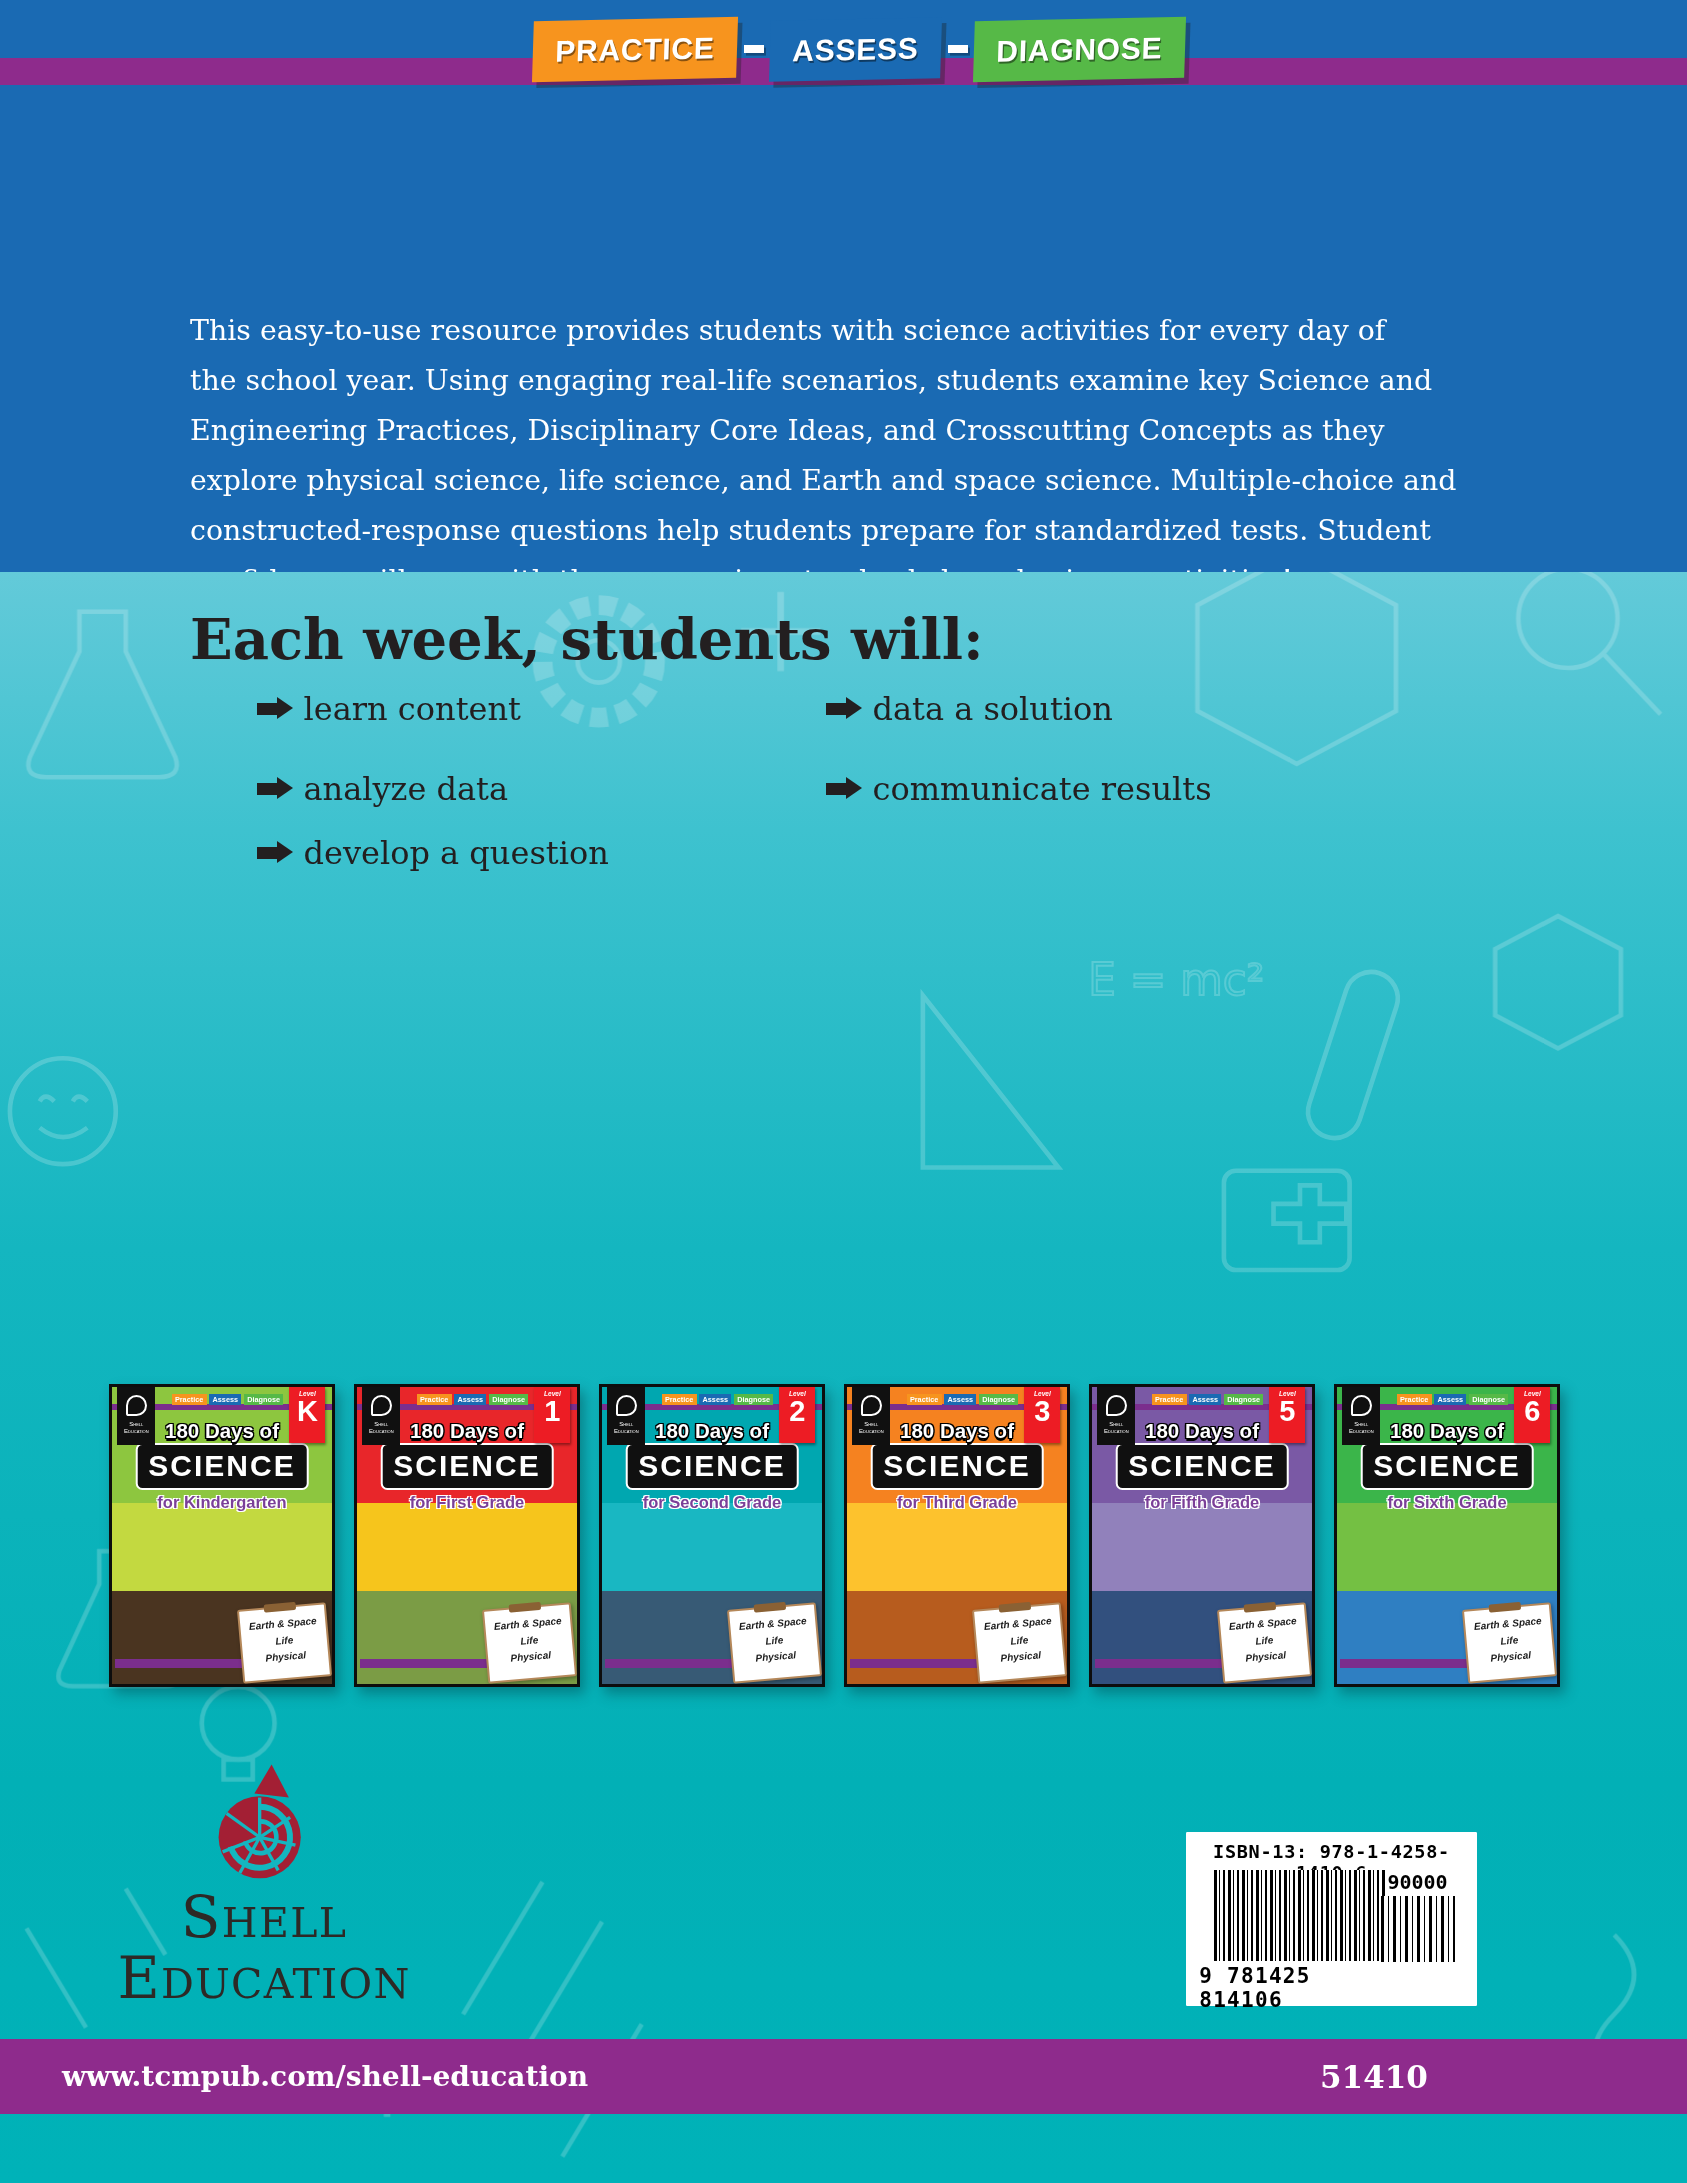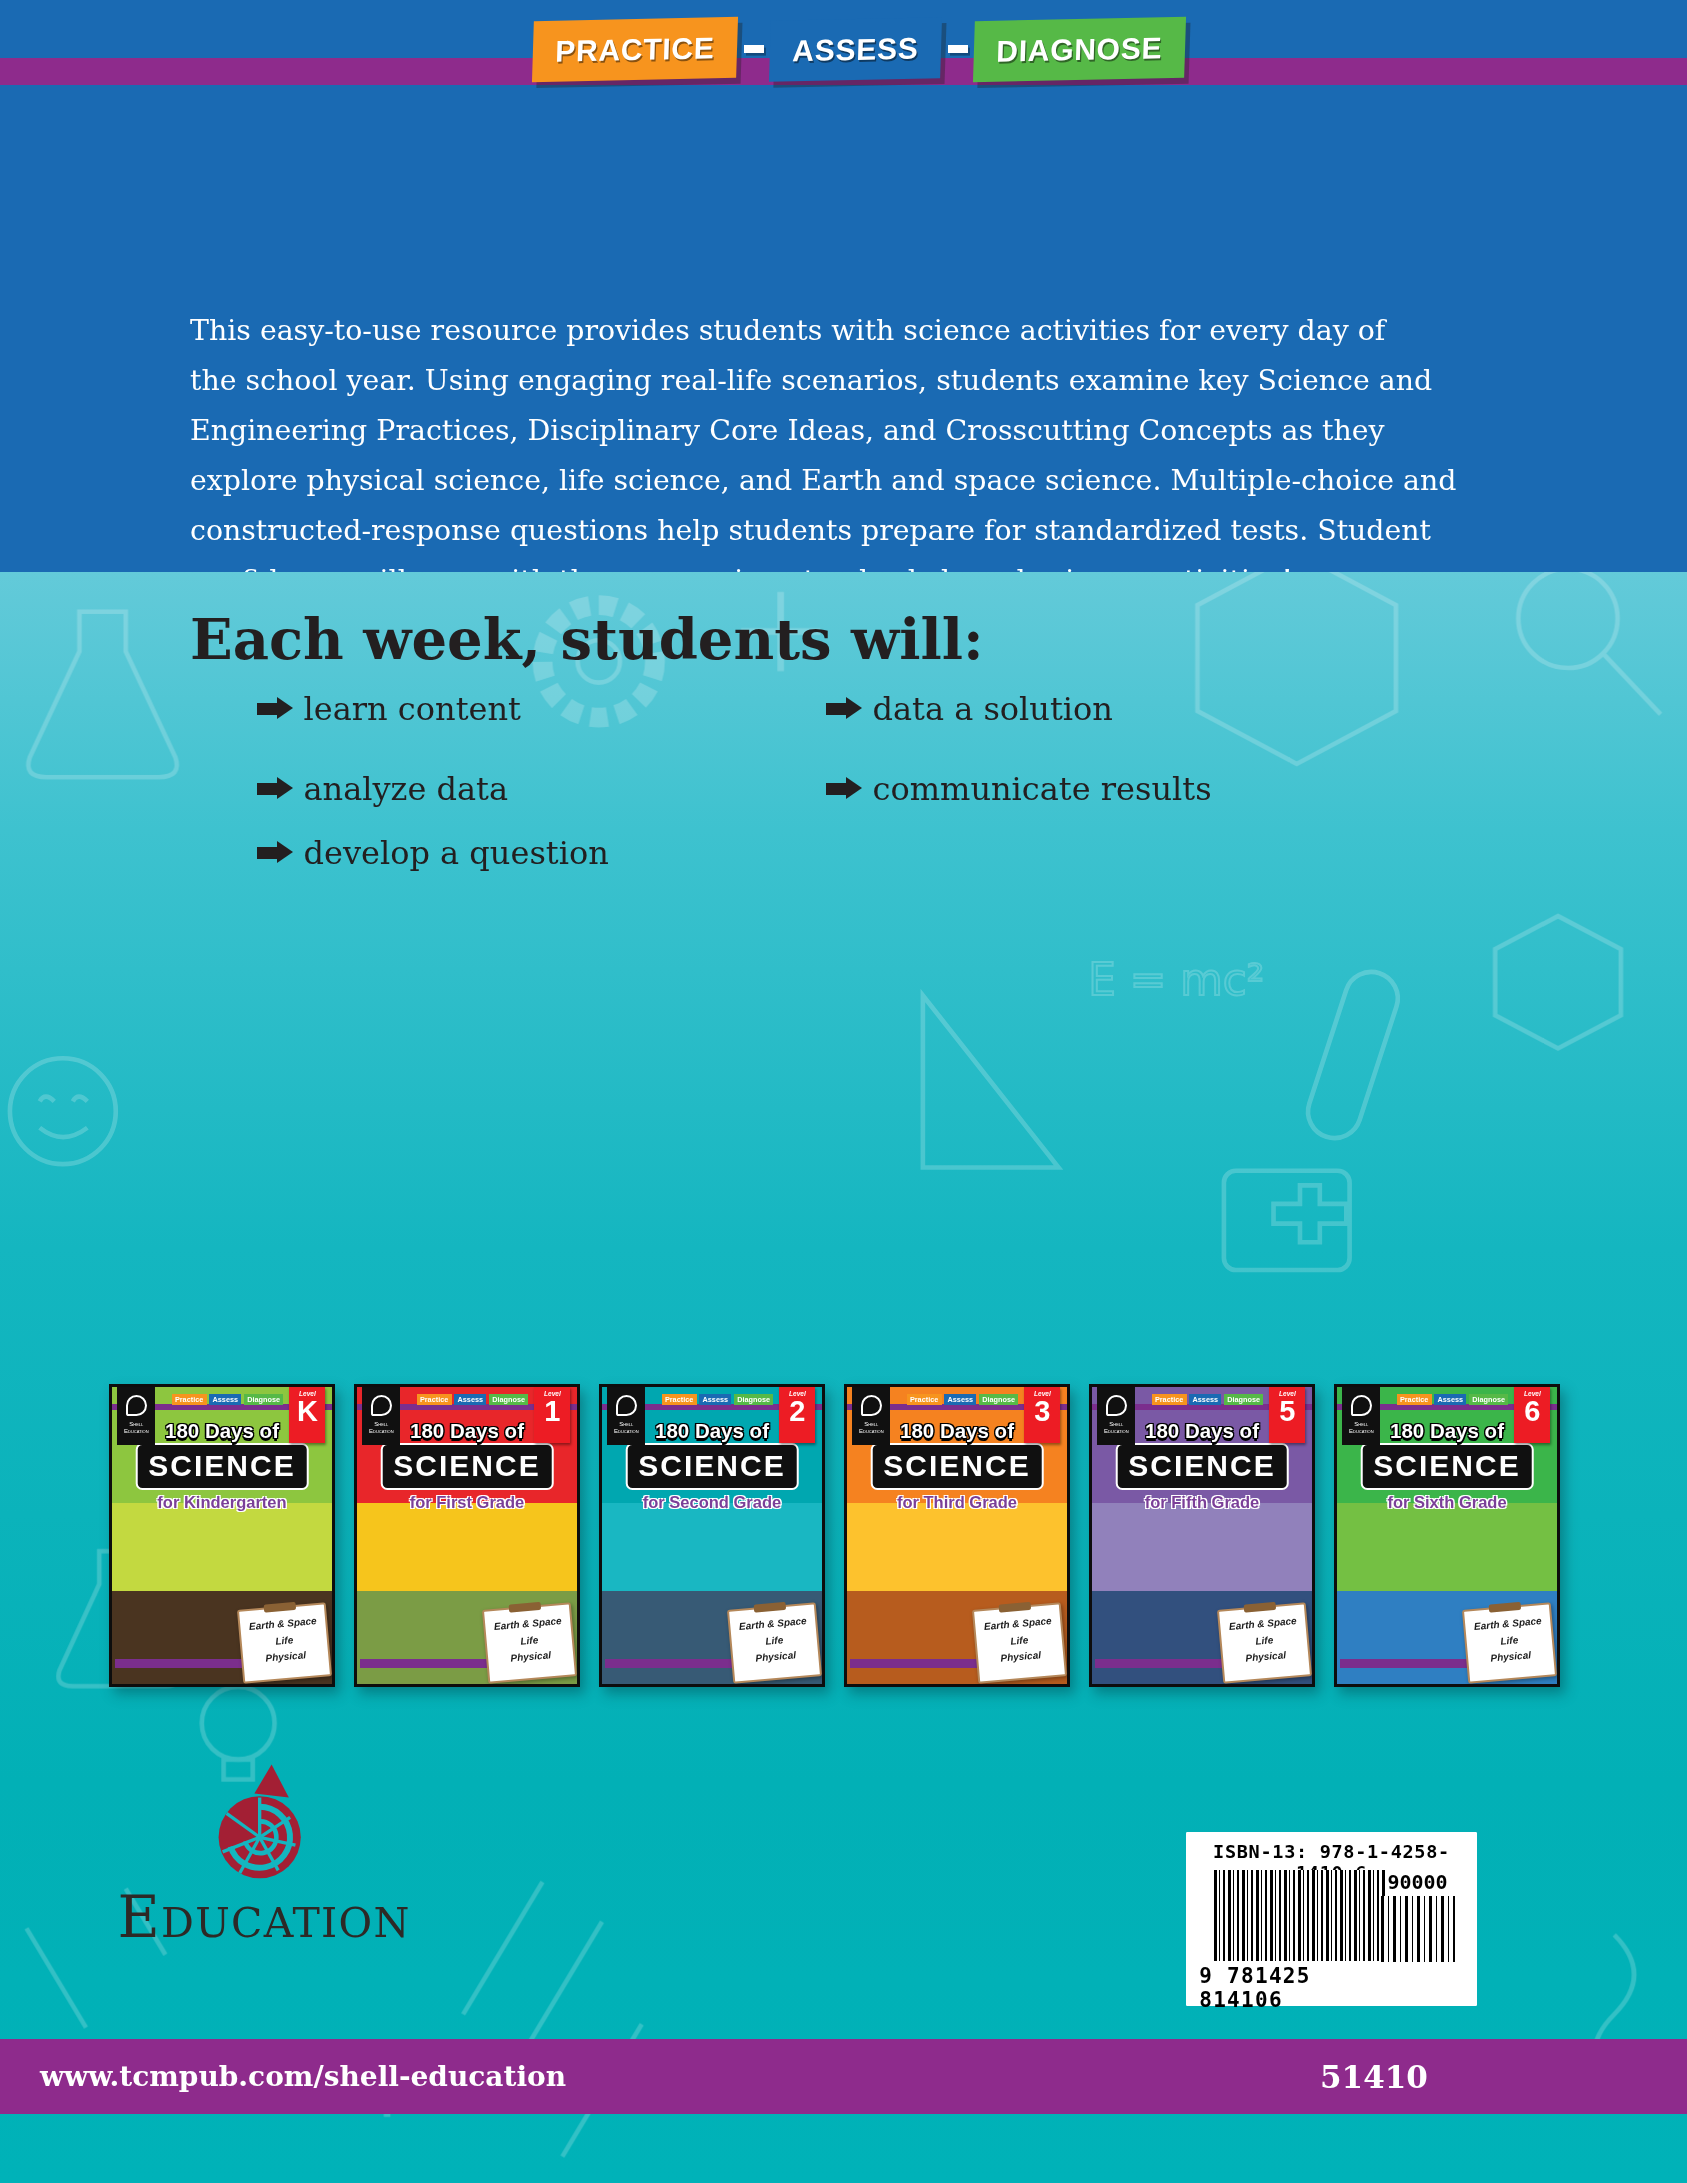--- a/index.html
+++ b/index.html
@@ -100,21 +100,21 @@
   .barcode-digits{position:absolute;left:13.2px;top:132px;width:198px;
                   font-size:21px;font-weight:bold;letter-spacing:1.3px;}
   .price-code{position:absolute;right:20px;top:38px;width:79px;text-align:center;
               font-size:20px;font-weight:bold;}
   .bars-supp{position:absolute;right:22.5px;top:64px;width:74px;height:66px;
      background:repeating-linear-gradient(90deg,#000 0 2.6px,#fff 2.6px 6.6px,#000 6.6px 8px,#fff 8px 12px);}
 
   
   .footer-bar{position:absolute;left:0;top:2039px;width:1687px;height:75px;
               display:flex;align-items:center;}
-  .footer-url{margin-left:40px;color:#fff;font-size:28px;font-weight:bold;}
+  .footer-url{margin-left:62px;color:#fff;font-size:28px;font-weight:bold;}
   .footer-code{position:absolute;left:1320px;color:#fff;font-size:31px;font-weight:bold;}
 </style>
 </head>
 <body>
 
 <div class="page">
 
   <div class="blue-section" style="background-color: rgb(26, 106, 179);">
     <div class="purple-stripe" style="background-color: rgb(142, 43, 140);"></div>
 
@@ -394,20 +394,21 @@
         <line x1="78" y1="112" x2="78" y2="52"></line>
         <line x1="78" y1="112" x2="124" y2="82"></line>
         <line x1="78" y1="112" x2="132" y2="124"></line>
         <line x1="78" y1="112" x2="106" y2="162"></line>
         <line x1="78" y1="112" x2="48" y2="166"></line>
         <line x1="78" y1="112" x2="22" y2="134"></line>
         <line x1="78" y1="112" x2="28" y2="76"></line>
       </g>
     </svg>
     <div class="publisher-name">
+      <div>Shell</div>
       <div>Education</div>
     </div>
 
     <div class="barcode-box">
       <div class="isbn-line">ISBN-13: 978-1-4258-1410-6</div>
       <div class="bars-main"></div>
       <div class="barcode-digits">9 781425 814106</div>
       <div class="price-code">90000</div>
       <div class="bars-supp"></div>
     </div>

